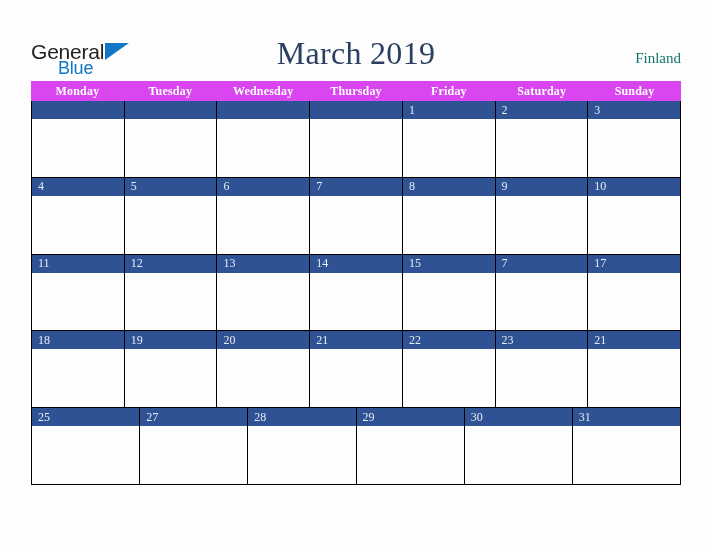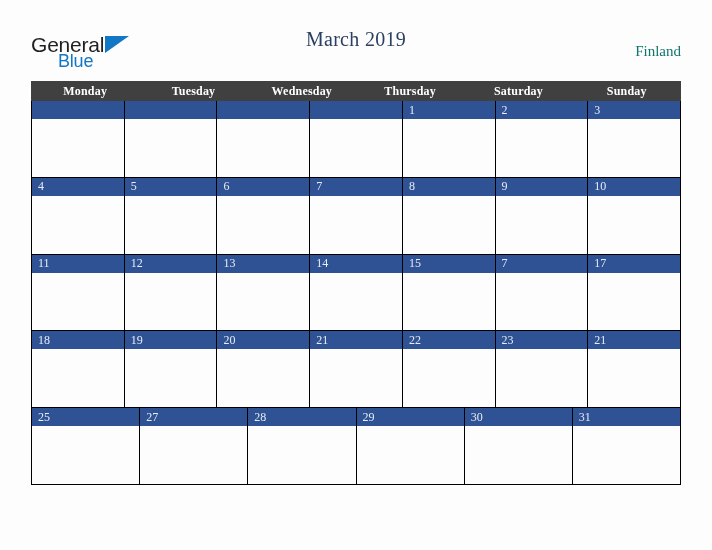--- a/index.html
+++ b/index.html
@@ -12,21 +12,21 @@
     background: #fdfdfd;
     font-family: "Liberation Serif", serif;
     overflow: hidden;
     position: relative;
   }
 
   
   .topbar {
     position: absolute;
     left: 0;
-    top: 0;
+    top: 7px;
     width: 712px;
     height: 81px;
   }
 
   
   .logo {
     position: absolute;
     left: 31px;
     top: 31px;
     width: 130px;
@@ -69,21 +69,21 @@
   }
 
   
   .cal-title {
     position: absolute;
     left: 0;
     top: 28px;
     width: 712px;
     text-align: center;
     font-family: "Liberation Serif", serif;
-    font-size: 20px;
+    font-size: 32px;
     color: #2a3f62;
     letter-spacing: 0.3px;
   }
 
   
   .cal-country {
     position: absolute;
     right: 31px;
     top: 43px;
     font-family: "Liberation Serif", serif;
@@ -96,21 +96,21 @@
     position: absolute;
     left: 31px;
     top: 81px;
     width: 650px;
   }
 
   .weekday-header {
     display: flex;
     width: 650px;
     height: 20px;
-    background: #404040;
+    background: #d946ef;
   }
   .weekday-cell {
     flex: 1 1 0;
     display: flex;
     align-items: center;
     justify-content: center;
     color: #ffffff;
     font-family: "Liberation Serif", serif;
     font-weight: bold;
     font-size: 12px;
@@ -171,20 +171,21 @@
 
 </div>
 
 <div class="calendar">
 
   <div class="weekday-header">
     <div class="weekday-cell">Monday</div>
     <div class="weekday-cell">Tuesday</div>
     <div class="weekday-cell">Wednesday</div>
     <div class="weekday-cell">Thursday</div>
+    <div class="weekday-cell">Friday</div>
     <div class="weekday-cell">Saturday</div>
     <div class="weekday-cell">Sunday</div>
   </div>
 
   <div class="week-row">
     <div class="day-cell">
         <div class="day-number-bar"></div>
         <div class="day-body"></div>
       </div>
     <div class="day-cell">

